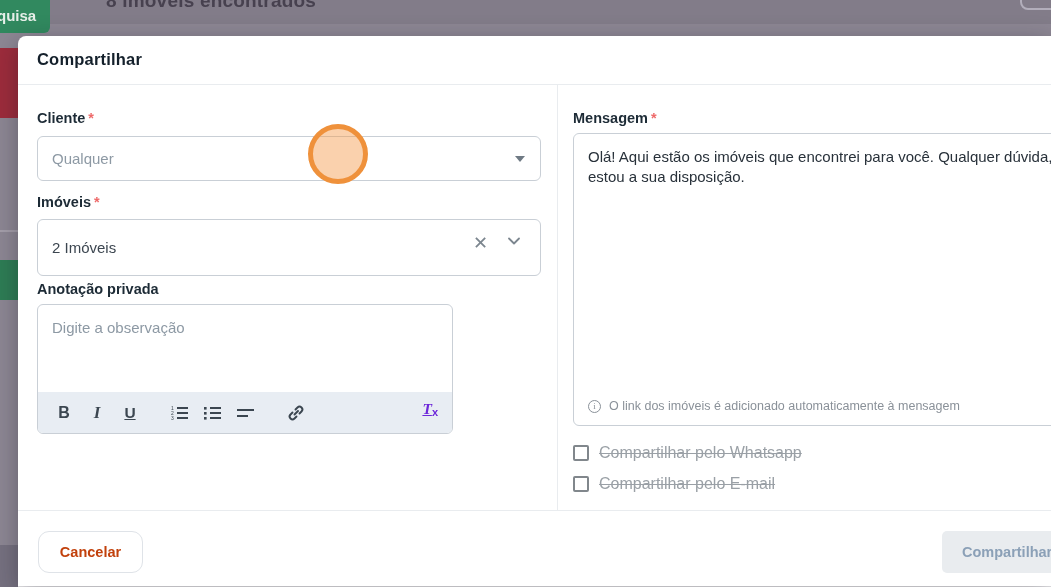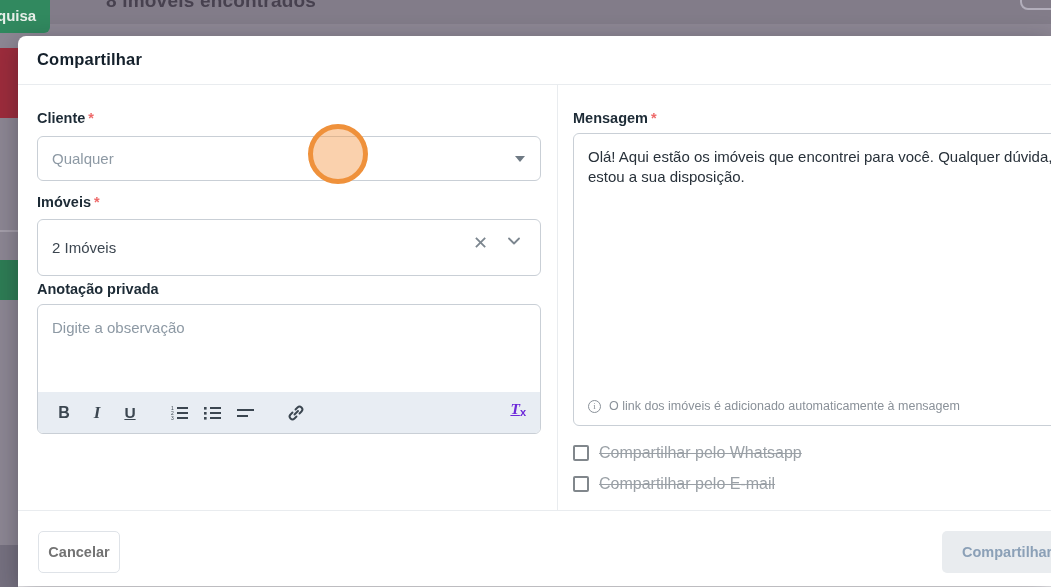--- a/index.html
+++ b/index.html
@@ -45,21 +45,21 @@
   .placeholder { color:#8d99a4; font-size:15px; }
   .value-text { color:#3c4650; font-size:15px; }
   .caret-down {
     position:absolute; right:15px; top:19px; width:0; height:0;
     border-left:5.5px solid transparent; border-right:5.5px solid transparent; border-top:6px solid #6f7a84;
   }
   .sel-x { position:absolute; right:52px; top:12px; font-size:18px; color:#7c868f; font-weight:normal; }
   .sel-chev { position:absolute; right:18px; top:13px; }
 
   .note-box {
-    position:absolute; left:19px; top:268px; width:504px; height:130px;
+    position:absolute; left:19px; top:268px; width:416px; height:130px;
     border:1px solid #c9cfd6; border-radius:6px; background:#fff; overflow:hidden;
   }
   .note-input { position:absolute; left:0; top:0; width:100%; height:89px; padding:14px; font-size:15px; color:#8d99a4; }
   .note-toolbar {
     position:absolute; left:0; bottom:0; width:100%; height:41px; background:#e8edf3;
     display:flex; align-items:center; padding:0 14px; gap:9px;
   }
   .tb-btn {
     width:24px; height:24px; display:flex; align-items:center; justify-content:center;
     color:#3b4650; cursor:pointer; flex:0 0 auto;
@@ -82,23 +82,23 @@
     width:13px; height:13px; border:1px solid #8a9199; border-radius:50%;
     display:flex; align-items:center; justify-content:center;
     font-size:9px; font-family:"Liberation Serif", serif; flex:0 0 auto;
   }
   .chk-row { position:absolute; left:555px; display:flex; align-items:center; gap:10px; cursor:pointer; }
   .chk-box { width:16px; height:16px; border:2px solid #81878c; border-radius:2px; background:#fff; flex:0 0 auto; }
   .chk-label { font-size:16px; color:#9aa0a6; text-decoration:line-through; }
 
   .footer-divider { position:absolute; left:0; top:474px; width:100%; height:1px; background:#e9ecef; }
   .btn-cancel {
-    position:absolute; left:20px; top:495px; width:82px; height:42px;
-    background:#fff; border:1px solid #dfe3e8; border-radius:5px;
-    font-size:14.5px; font-weight:bold; color:#737373; cursor:pointer;
+    position:absolute; left:20px; top:495px; width:105px; height:42px;
+    background:#fff; border:1px solid #dfe3e8; border-radius:11px;
+    font-size:14.5px; font-weight:bold; color:#c2410c; cursor:pointer;
     display:flex; align-items:center; justify-content:center;
     font-family:"Liberation Sans", sans-serif;
   }
   .btn-share {
     position:absolute; left:924px; top:495px; width:140px; height:42px;
     background:#e9ecef; border:none; border-radius:5px;
     font-size:14.5px; font-weight:bold; color:#8ba0b7;
     display:flex; align-items:center; justify-content:flex-start; padding-left:20px;
     font-family:"Liberation Sans", sans-serif;
   }

